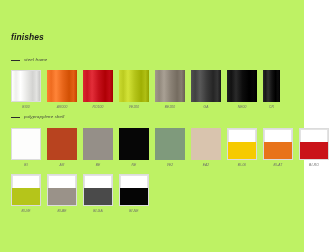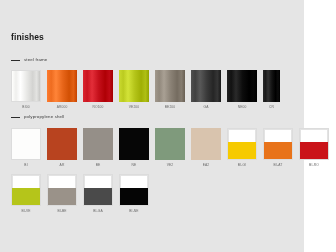--- a/index.html
+++ b/index.html
@@ -9,21 +9,22 @@
     height: 252px;
     background: #ffffff;
     font-family: "Liberation Sans", sans-serif;
     overflow: hidden;
   }
 
   #sheet {
     position: relative;
     width: 304px;
     height: 252px;
-    background: #e5e5e5;
+    background: #bef264;
+    font-style: italic;
   }
 
   
   .page-title {
     position: absolute;
     left: 11px;
     top: 32px;
     font-size: 8.5px;
     font-weight: bold;
     color: #1a1a1a;

